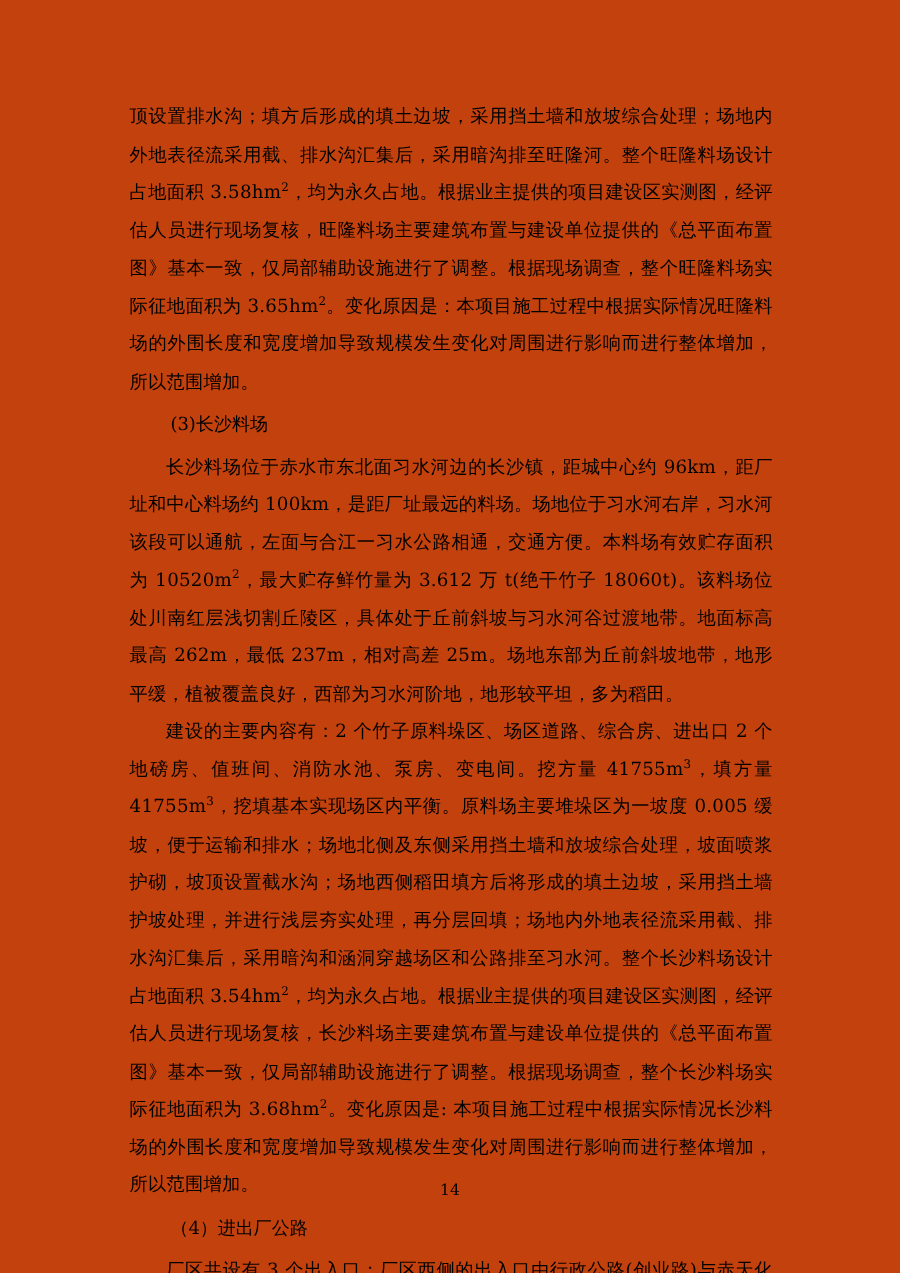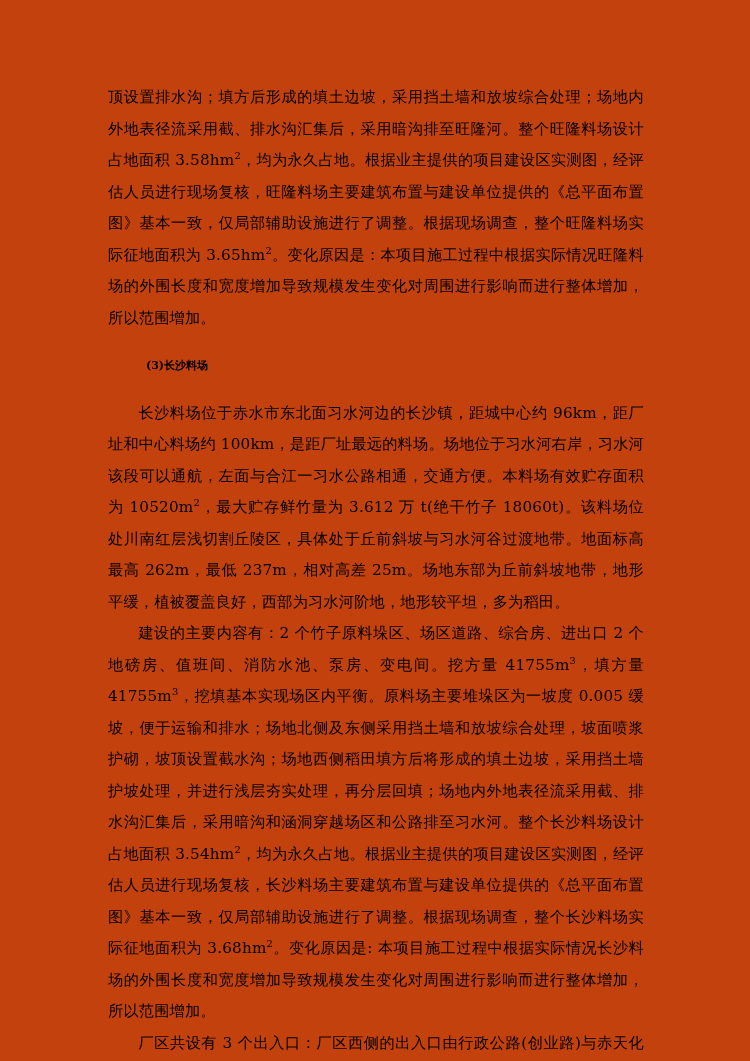--- a/index.html
+++ b/index.html
@@ -29,25 +29,25 @@
     font-size: 15.2px;
     line-height: 31.5px;
     text-align: justify;
     text-justify: inter-ideograph;
     letter-spacing: 0.2px;
   }
   p.indent {
     text-indent: 2em;
   }
   .heading {
-    margin: 16px;
-    font-size: 11px;
+    margin: 4px;
+    font-size: 15px;
     line-height: 31.5px;
     text-indent: 2em;
-    font-weight: bold;
+    font-weight: normal;
   }
   sup {
     font-size: 0.65em;
     vertical-align: super;
     line-height: 0;
   }
   .page-number {
     position: absolute;
     top: 985px;
     left: 0;
@@ -71,18 +71,20 @@
     <p class="heading">(3)长沙料场</p>
 
     <p class="para indent">
       长沙料场位于赤水市东北面习水河边的长沙镇，距城中心约 96km，距厂址和中心料场约 100km，是距厂址最远的料场。场地位于习水河右岸，习水河该段可以通航，左面与合江一习水公路相通，交通方便。本料场有效贮存面积为 10520m<sup>2</sup>，最大贮存鲜竹量为 3.612 万 t(绝干竹子 18060t)。该料场位处川南红层浅切割丘陵区，具体处于丘前斜坡与习水河谷过渡地带。地面标高最高 262m，最低 237m，相对高差 25m。场地东部为丘前斜坡地带，地形平缓，植被覆盖良好，西部为习水河阶地，地形较平坦，多为稻田。
     </p>
 
     <p class="para indent">
       建设的主要内容有：2 个竹子原料垛区、场区道路、综合房、进出口 2 个地磅房、值班间、消防水池、泵房、变电间。挖方量 41755m<sup>3</sup>，填方量 41755m<sup>3</sup>，挖填基本实现场区内平衡。原料场主要堆垛区为一坡度 0.005 缓坡，便于运输和排水；场地北侧及东侧采用挡土墙和放坡综合处理，坡面喷浆护砌，坡顶设置截水沟；场地西侧稻田填方后将形成的填土边坡，采用挡土墙护坡处理，并进行浅层夯实处理，再分层回填；场地内外地表径流采用截、排水沟汇集后，采用暗沟和涵洞穿越场区和公路排至习水河。整个长沙料场设计占地面积 3.54hm<sup>2</sup>，均为永久占地。根据业主提供的项目建设区实测图，经评估人员进行现场复核，长沙料场主要建筑布置与建设单位提供的《总平面布置图》基本一致，仅局部辅助设施进行了调整。根据现场调查，整个长沙料场实际征地面积为 3.68hm<sup>2</sup>。变化原因是: 本项目施工过程中根据实际情况长沙料场的外围长度和宽度增加导致规模发生变化对周围进行影响而进行整体增加，所以范围增加。
     </p>
 
+    <p class="heading">（4）进出厂公路</p>
 
     <p class="para indent">厂区共设有 3 个出入口：厂区西侧的出入口由行政公路(创业路)与赤天化集</p>
 
   </div>
 
+  <div class="page-number">14</div>
 </div>
 
 </body></html>

